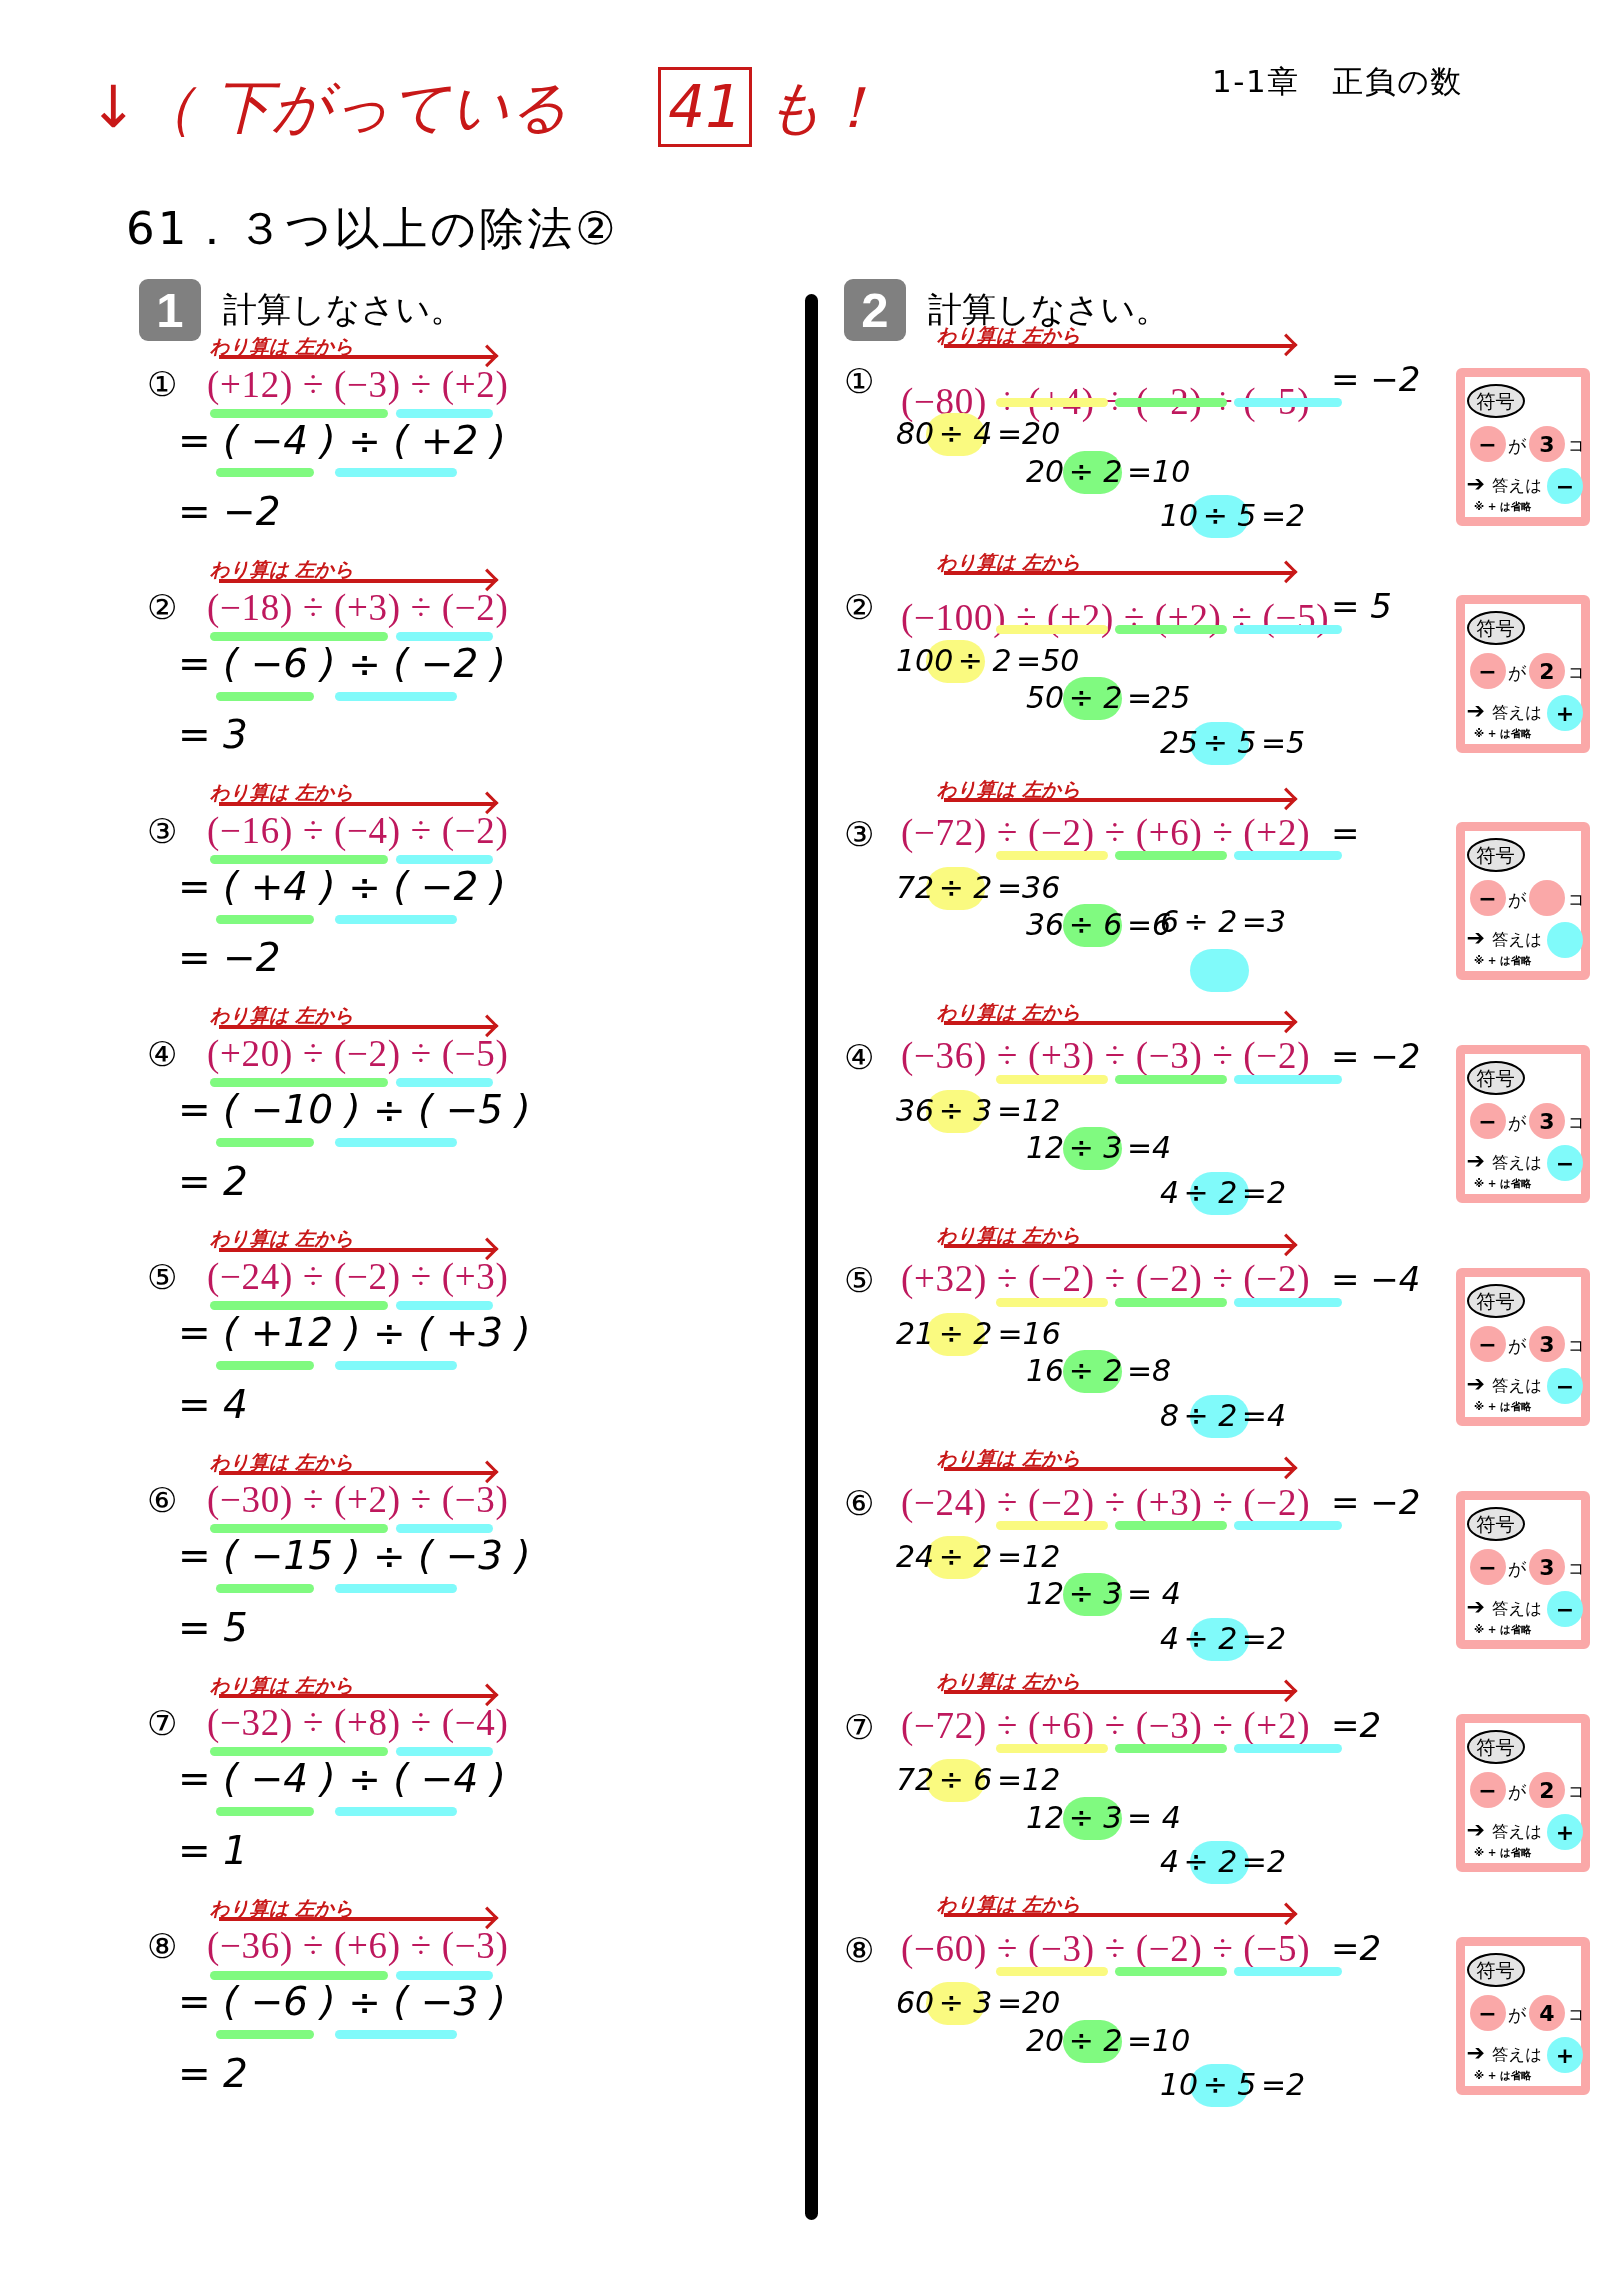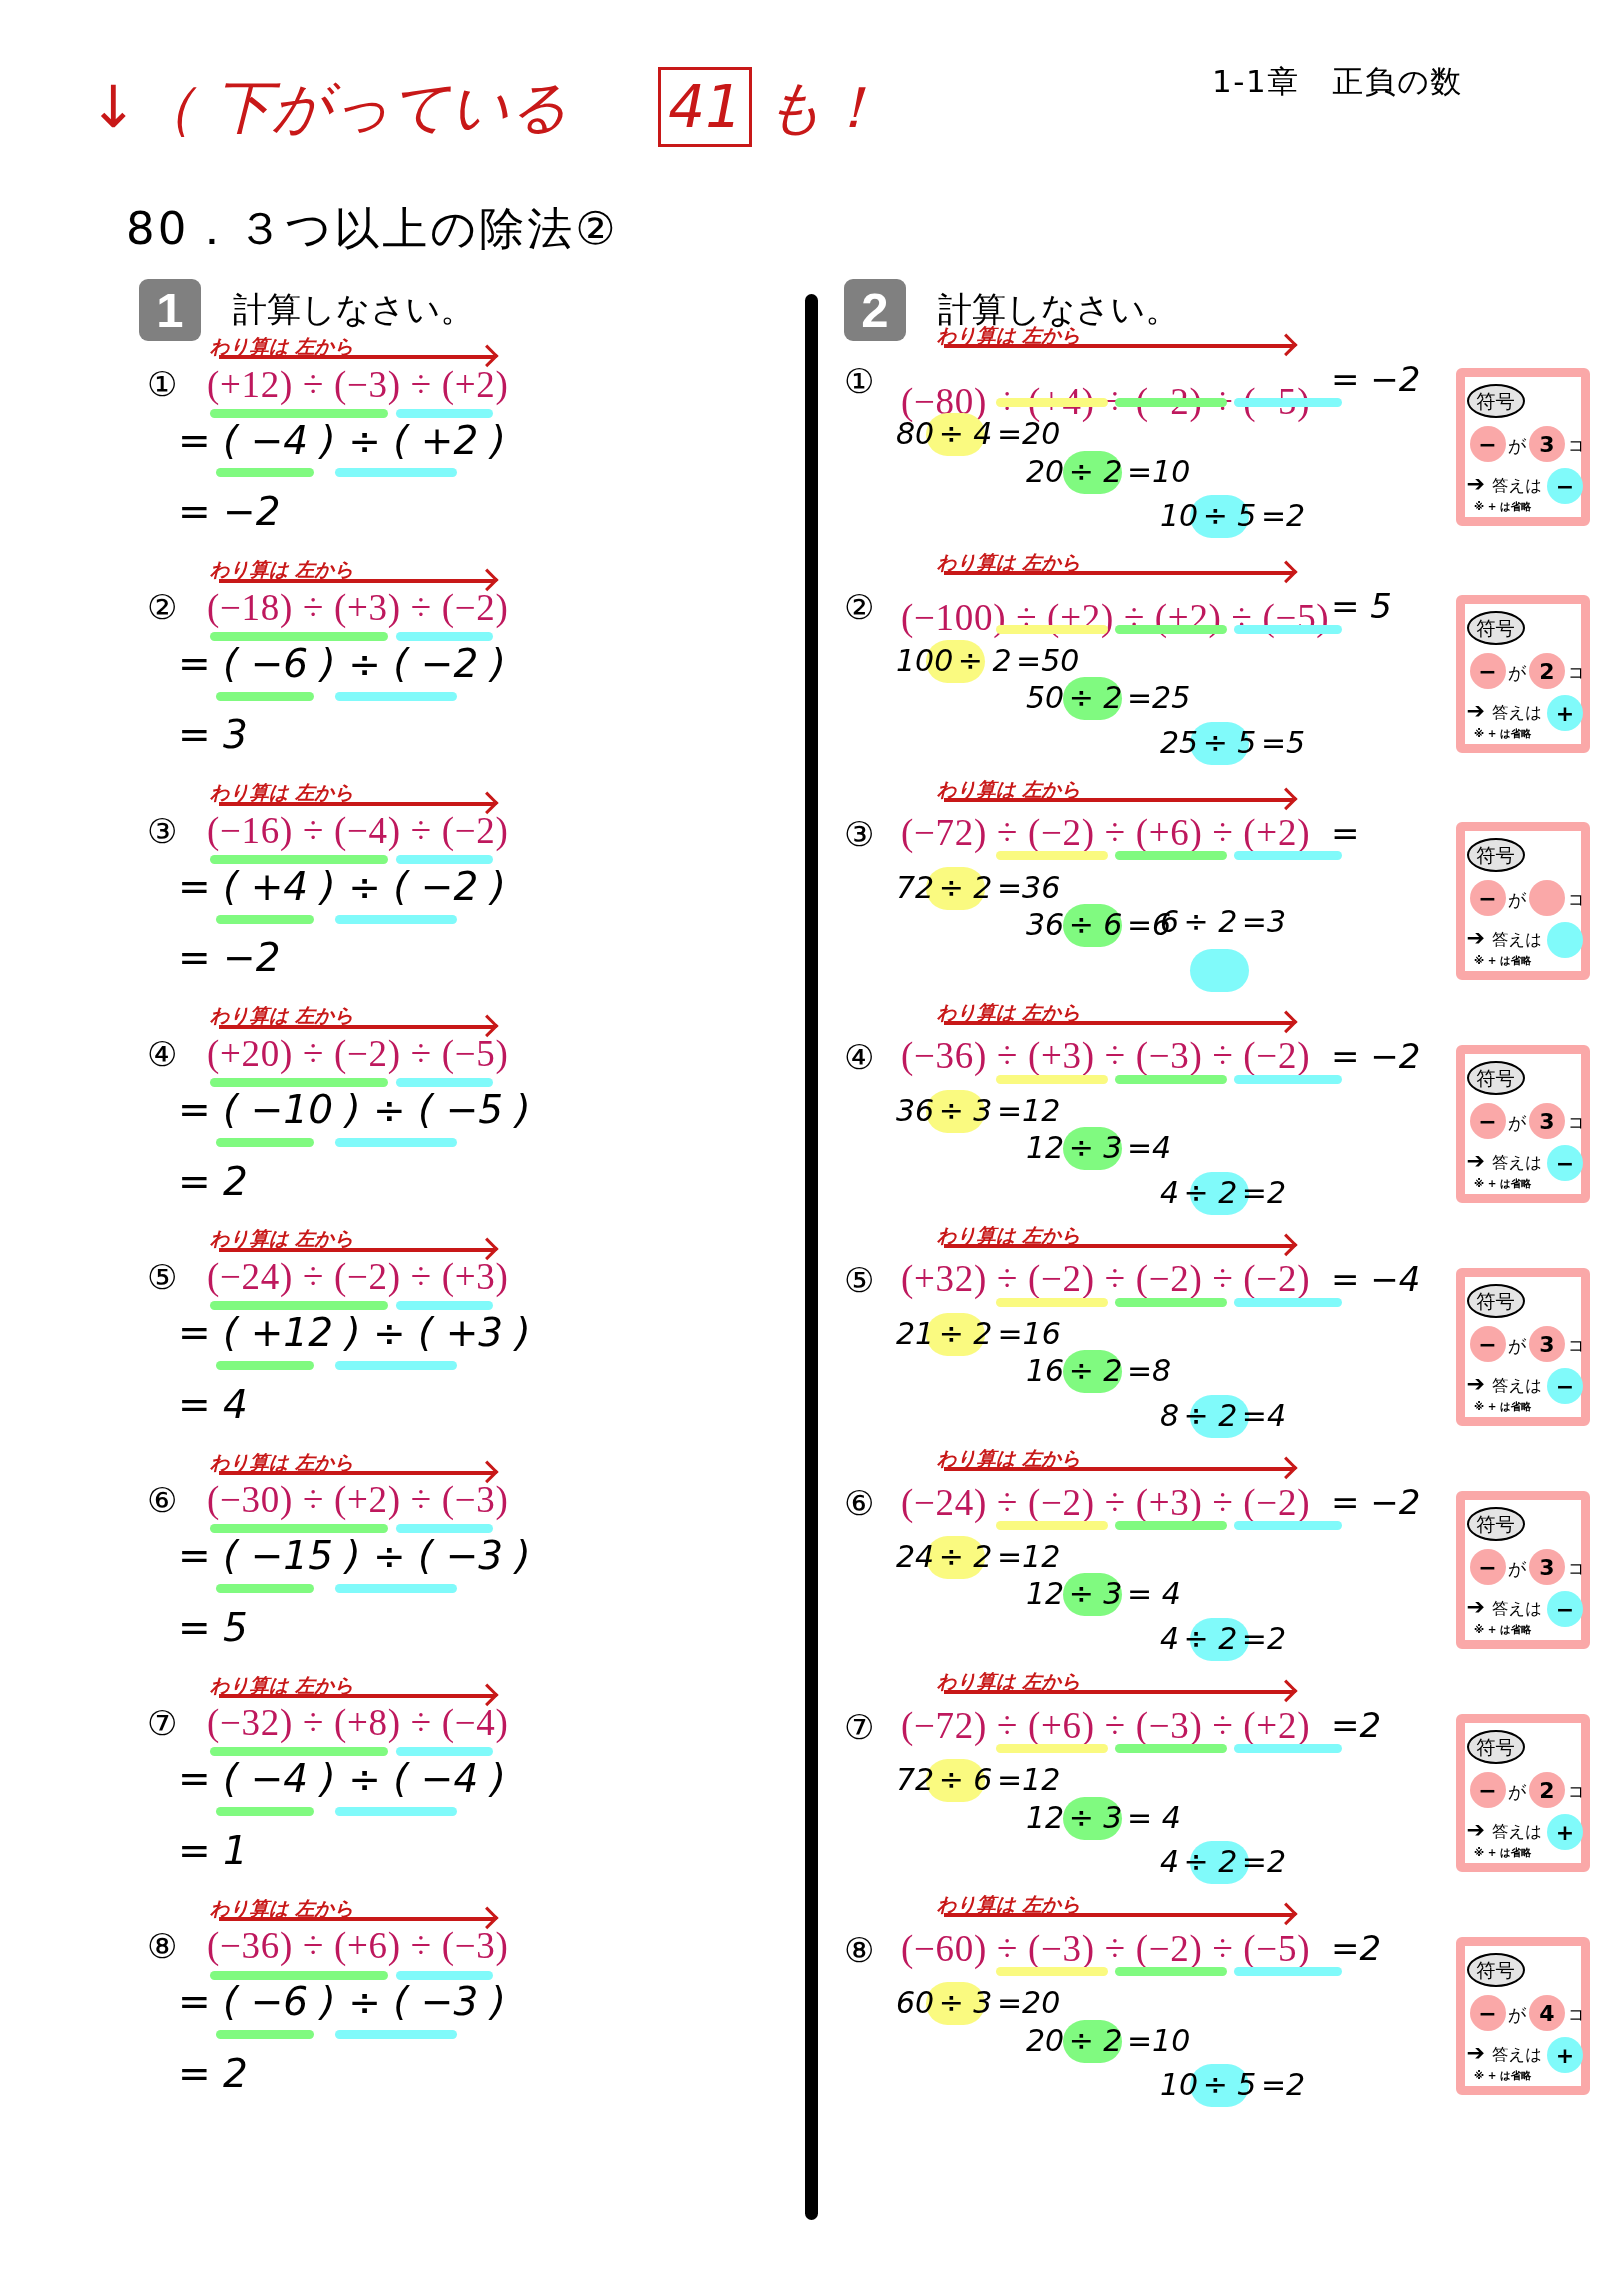--- a/index.html
+++ b/index.html
@@ -10,21 +10,21 @@
 
   
   #chapter { left: 1212px; top: 61px; font-size: 31px; letter-spacing: 1.5px; }
   #memo { left: 89px; top: 67px; font-size: 58px; color: #c81818; font-style: italic; font-family: "DejaVu Sans", sans-serif; }
   #memo .box { display: inline-block; border: 3px solid #c81818; padding: 0 7.4px; margin: 0 12px 0 89px; line-height: 74px; }
   #title { left: 126px; top: 199px; font-size: 45px; letter-spacing: 3px; }
 
   
   .sec-head { display: flex; align-items: center; }
   .sec-num { width: 62px; height: 62px; background: #808080; color: #fff; border-radius: 9px; font-size: 49px; font-weight: bold; display: flex; align-items: center; justify-content: center; font-family: "Liberation Sans", sans-serif; }
-  .sec-label { font-size: 34px; margin-left: 32px; }
+  .sec-label { font-size: 34px; margin-left: 22px; }
 
   
   #divider { left: 805px; top: 294px; width: 12.6px; height: 1926px; background: #000; border-radius: 6.7px; }
 
   
   .hint { font-size: 19.3px; font-weight: bold; color: #c81818; font-style: italic; }
   .arrow { height: 3.7px; background: #c81818; position: absolute; }
   .arrow::after { content: ""; position: absolute; right: -1.5px; top: -6.7px; width: 13.4px; height: 13.4px; border-top: 3.7px solid #c81818; border-right: 3.7px solid #c81818; transform: rotate(45deg); }
 
   .circ { font-size: 34px; position: absolute; }
@@ -52,21 +52,21 @@
   .sb-ans { position: absolute; font-size: 16.4px; }
   .sb-note { position: absolute; left: 9px; bottom: 3px; font-size: 10.4px; font-weight: bold; }
 </style>
 </head>
 <body>
 
 <div class="abs" id="memo">
   <span>↓（ 下がっている</span><span class="box">41</span><span>も！</span>
 </div>
 <div class="abs" id="chapter">1-1章　正負の数</div>
-<div class="abs" id="title">80．３つ以上の除法②</div>
+<div class="abs" id="title">61．３つ以上の除法②</div>
 
 <div class="abs sec-head" style="left:139px; top:279px;">
   <div class="sec-num">1</div>
   <div class="sec-label">計算しなさい。</div>
 </div>
 
 <div class="abs sec-head" style="left:844px; top:279px;">
   <div class="sec-num">2</div>
   <div class="sec-label">計算しなさい。</div>
 </div>

